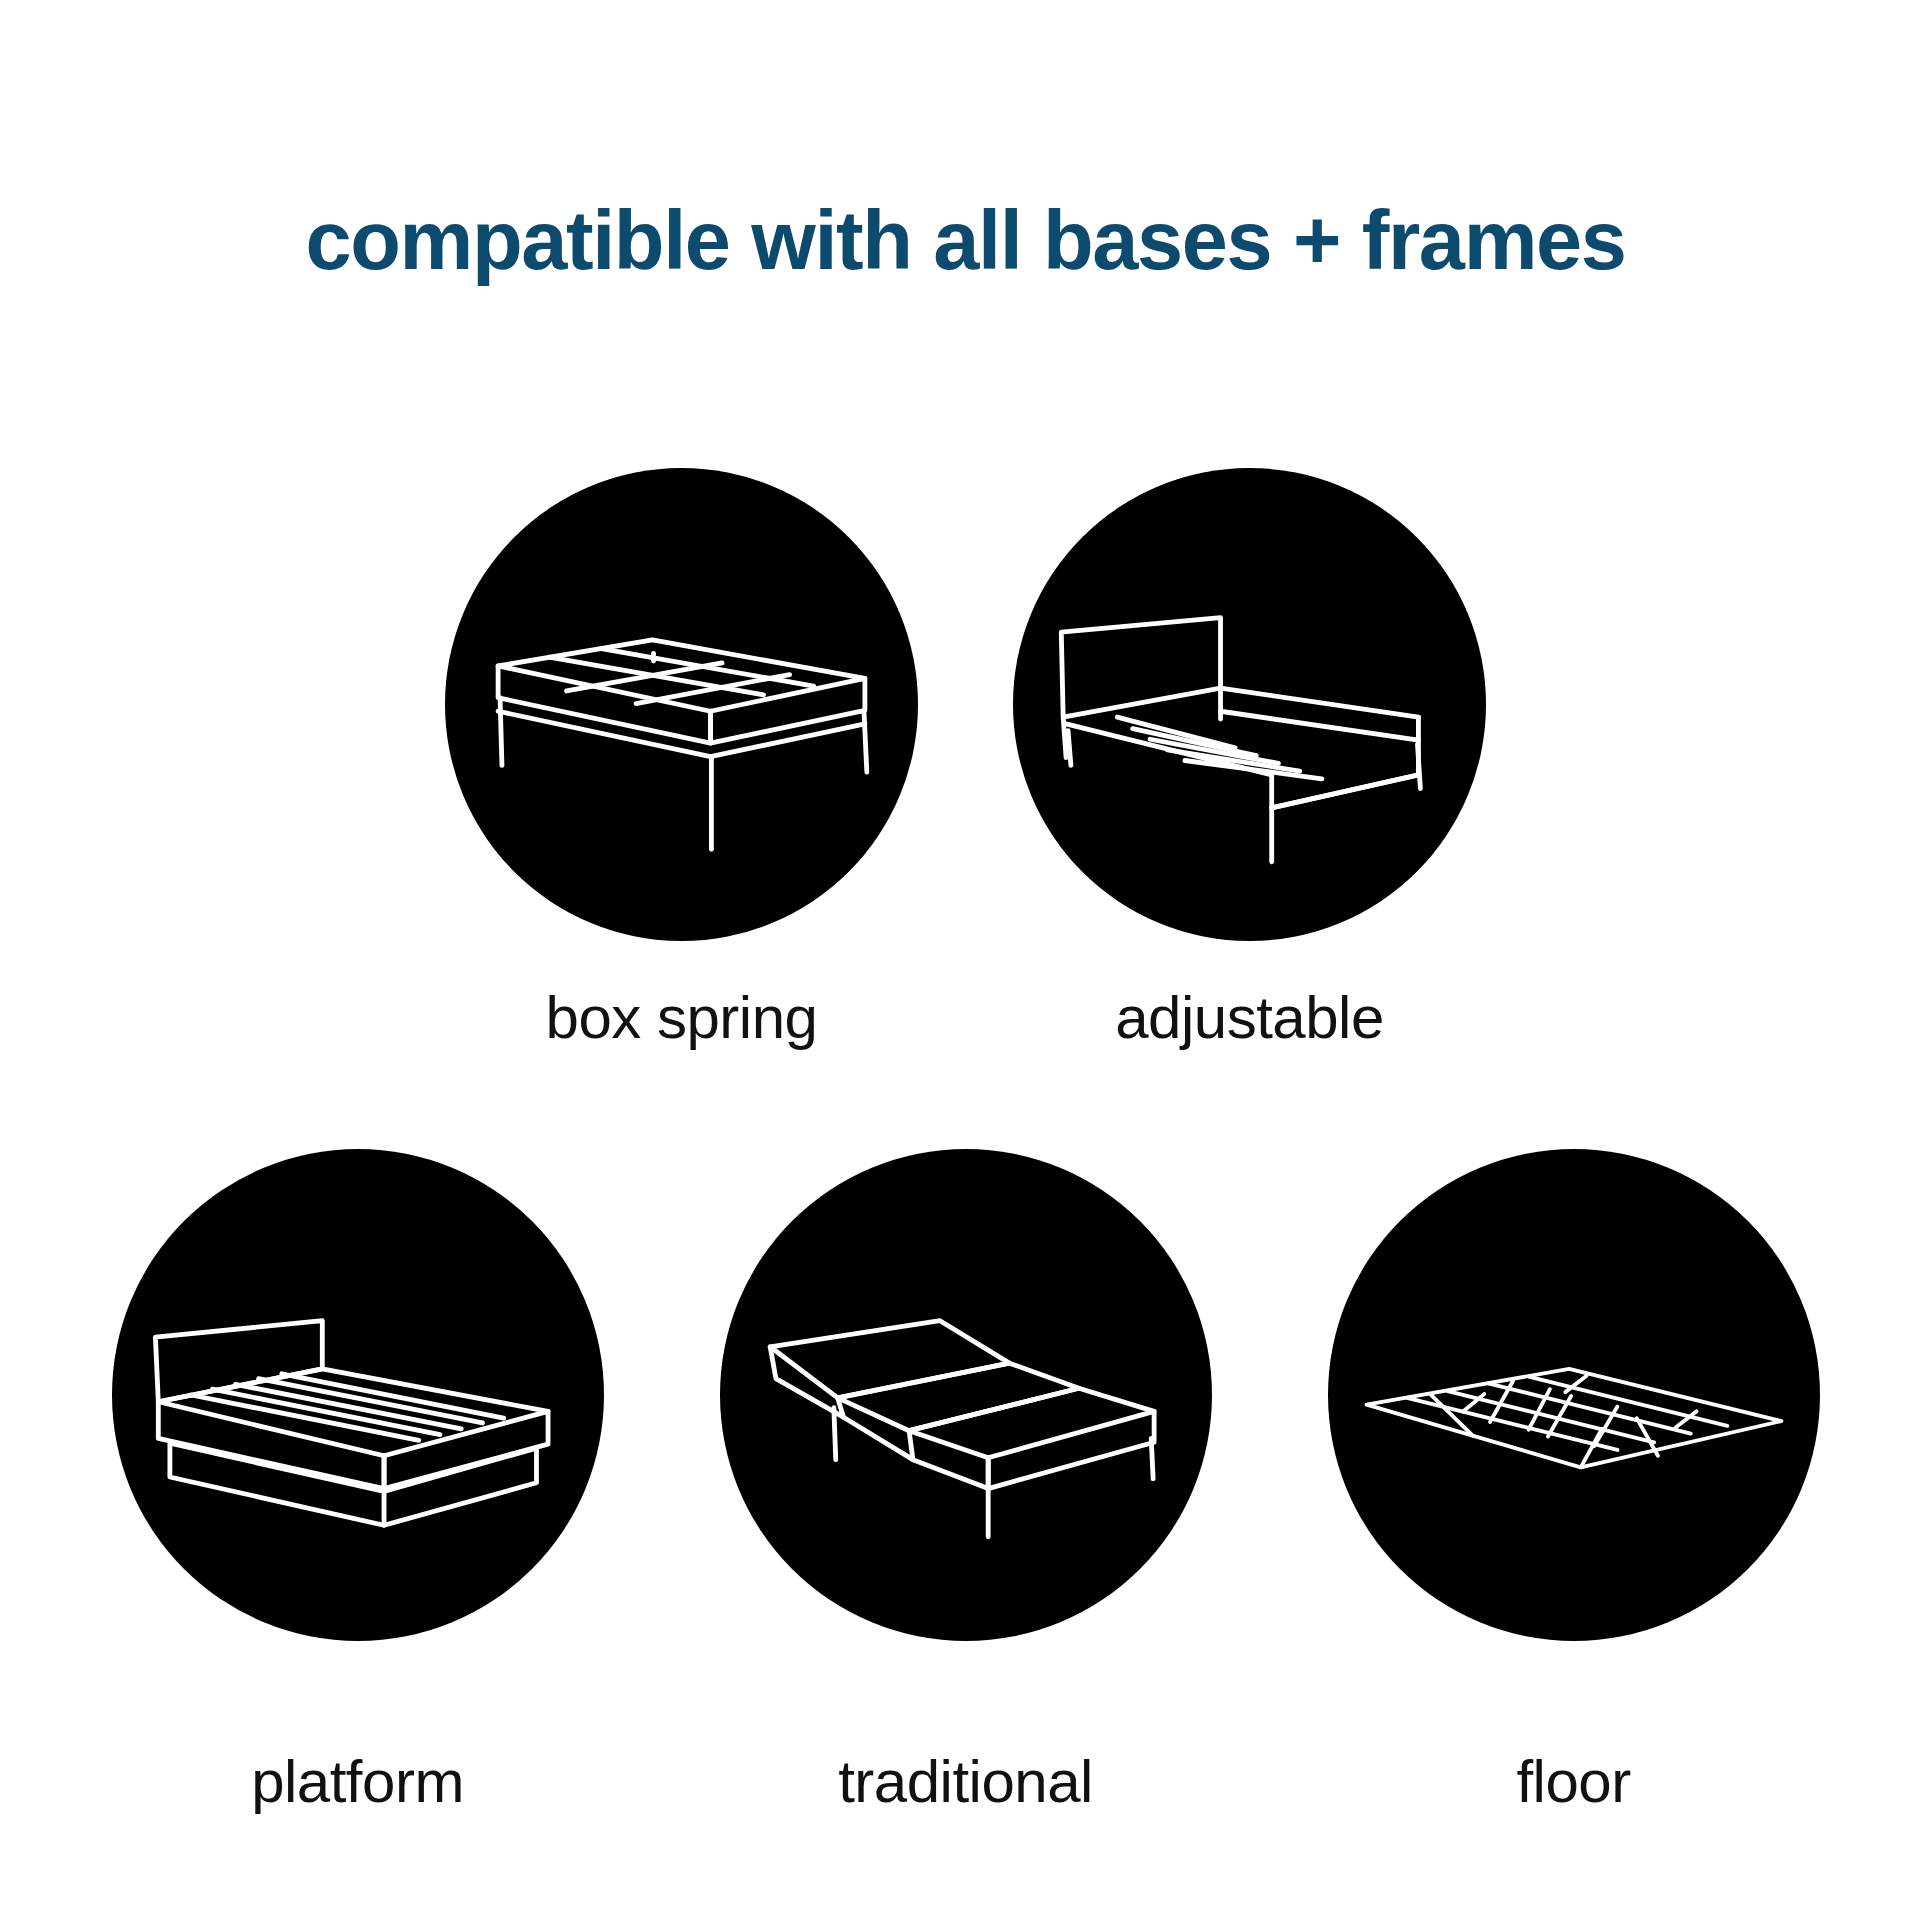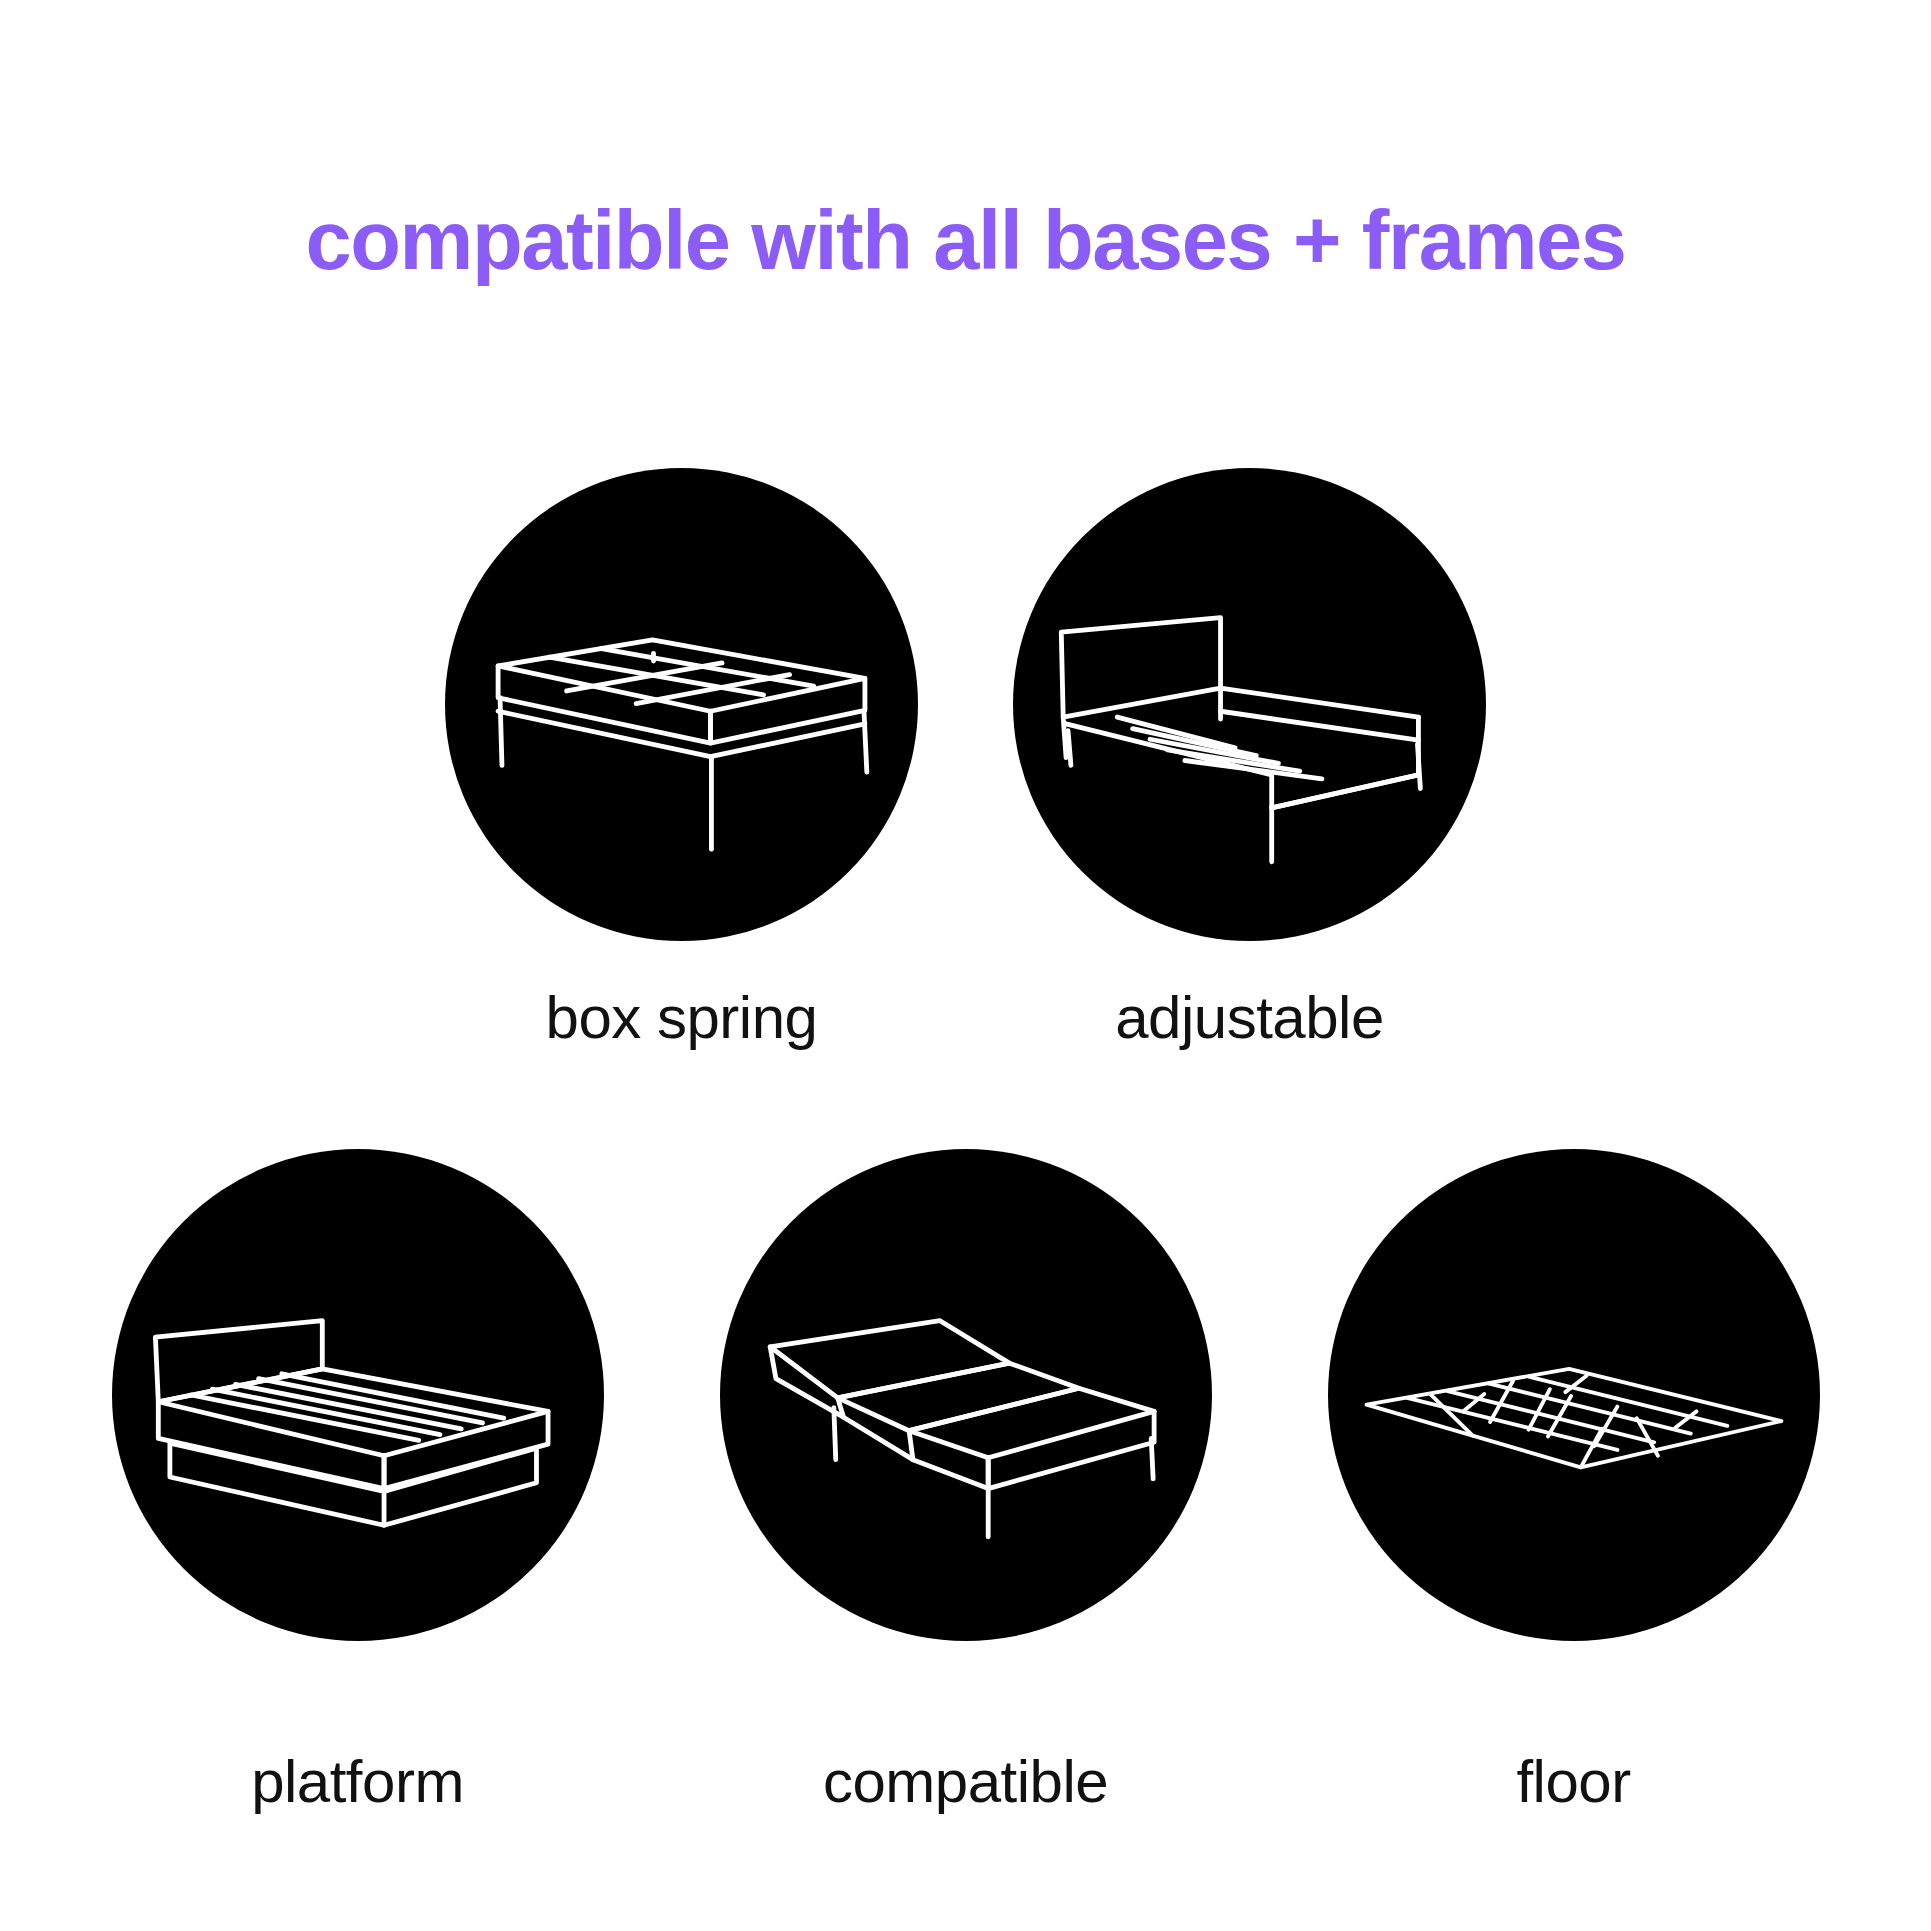--- a/index.html
+++ b/index.html
@@ -23,21 +23,21 @@
   .title {
     position: absolute;
     top: 199px;
     left: 0;
     width: 1931px;
     text-align: center;
     font-size: 83px;
     line-height: 1.0;
     font-weight: 700;
     letter-spacing: -1.4px;
-    color: #8b5cf6;
+    color: #0c4a6e;
     white-space: nowrap;
   }
 
   
   .row {
     position: absolute;
     left: 0;
     width: 1931px;
     display: flex;
     justify-content: center;
@@ -190,21 +190,21 @@
           <path d="M196 292 L200 322 L278 352 L278 320"></path>
           <path d="M278 320 L278 352 L450 304 L450 272"></path>
 
           <path d="M128 278 L200 322"></path>
 
           <path d="M118 268 L120 322"></path>
           <path d="M278 352 L278 402"></path>
           <path name="leg" d="M447 300 L449 342"></path>
         </svg>
       </div>
-      <div class="caption">compatible</div>
+      <div class="caption">traditional</div>
     </div>
 
     <div class="tile tile-bottom">
       <div class="badge">
         <svg viewBox="0 0 510 510" width="492" height="492" fill="none" stroke="#ffffff" stroke-width="4" stroke-linecap="round" stroke-linejoin="round">
 
           <path d="M40 265 L250 228 L470 282 L262 330 Z"></path>
 
           <path d="M82 258 L300 312"></path>
           <path d="M124 251 L338 304"></path>

